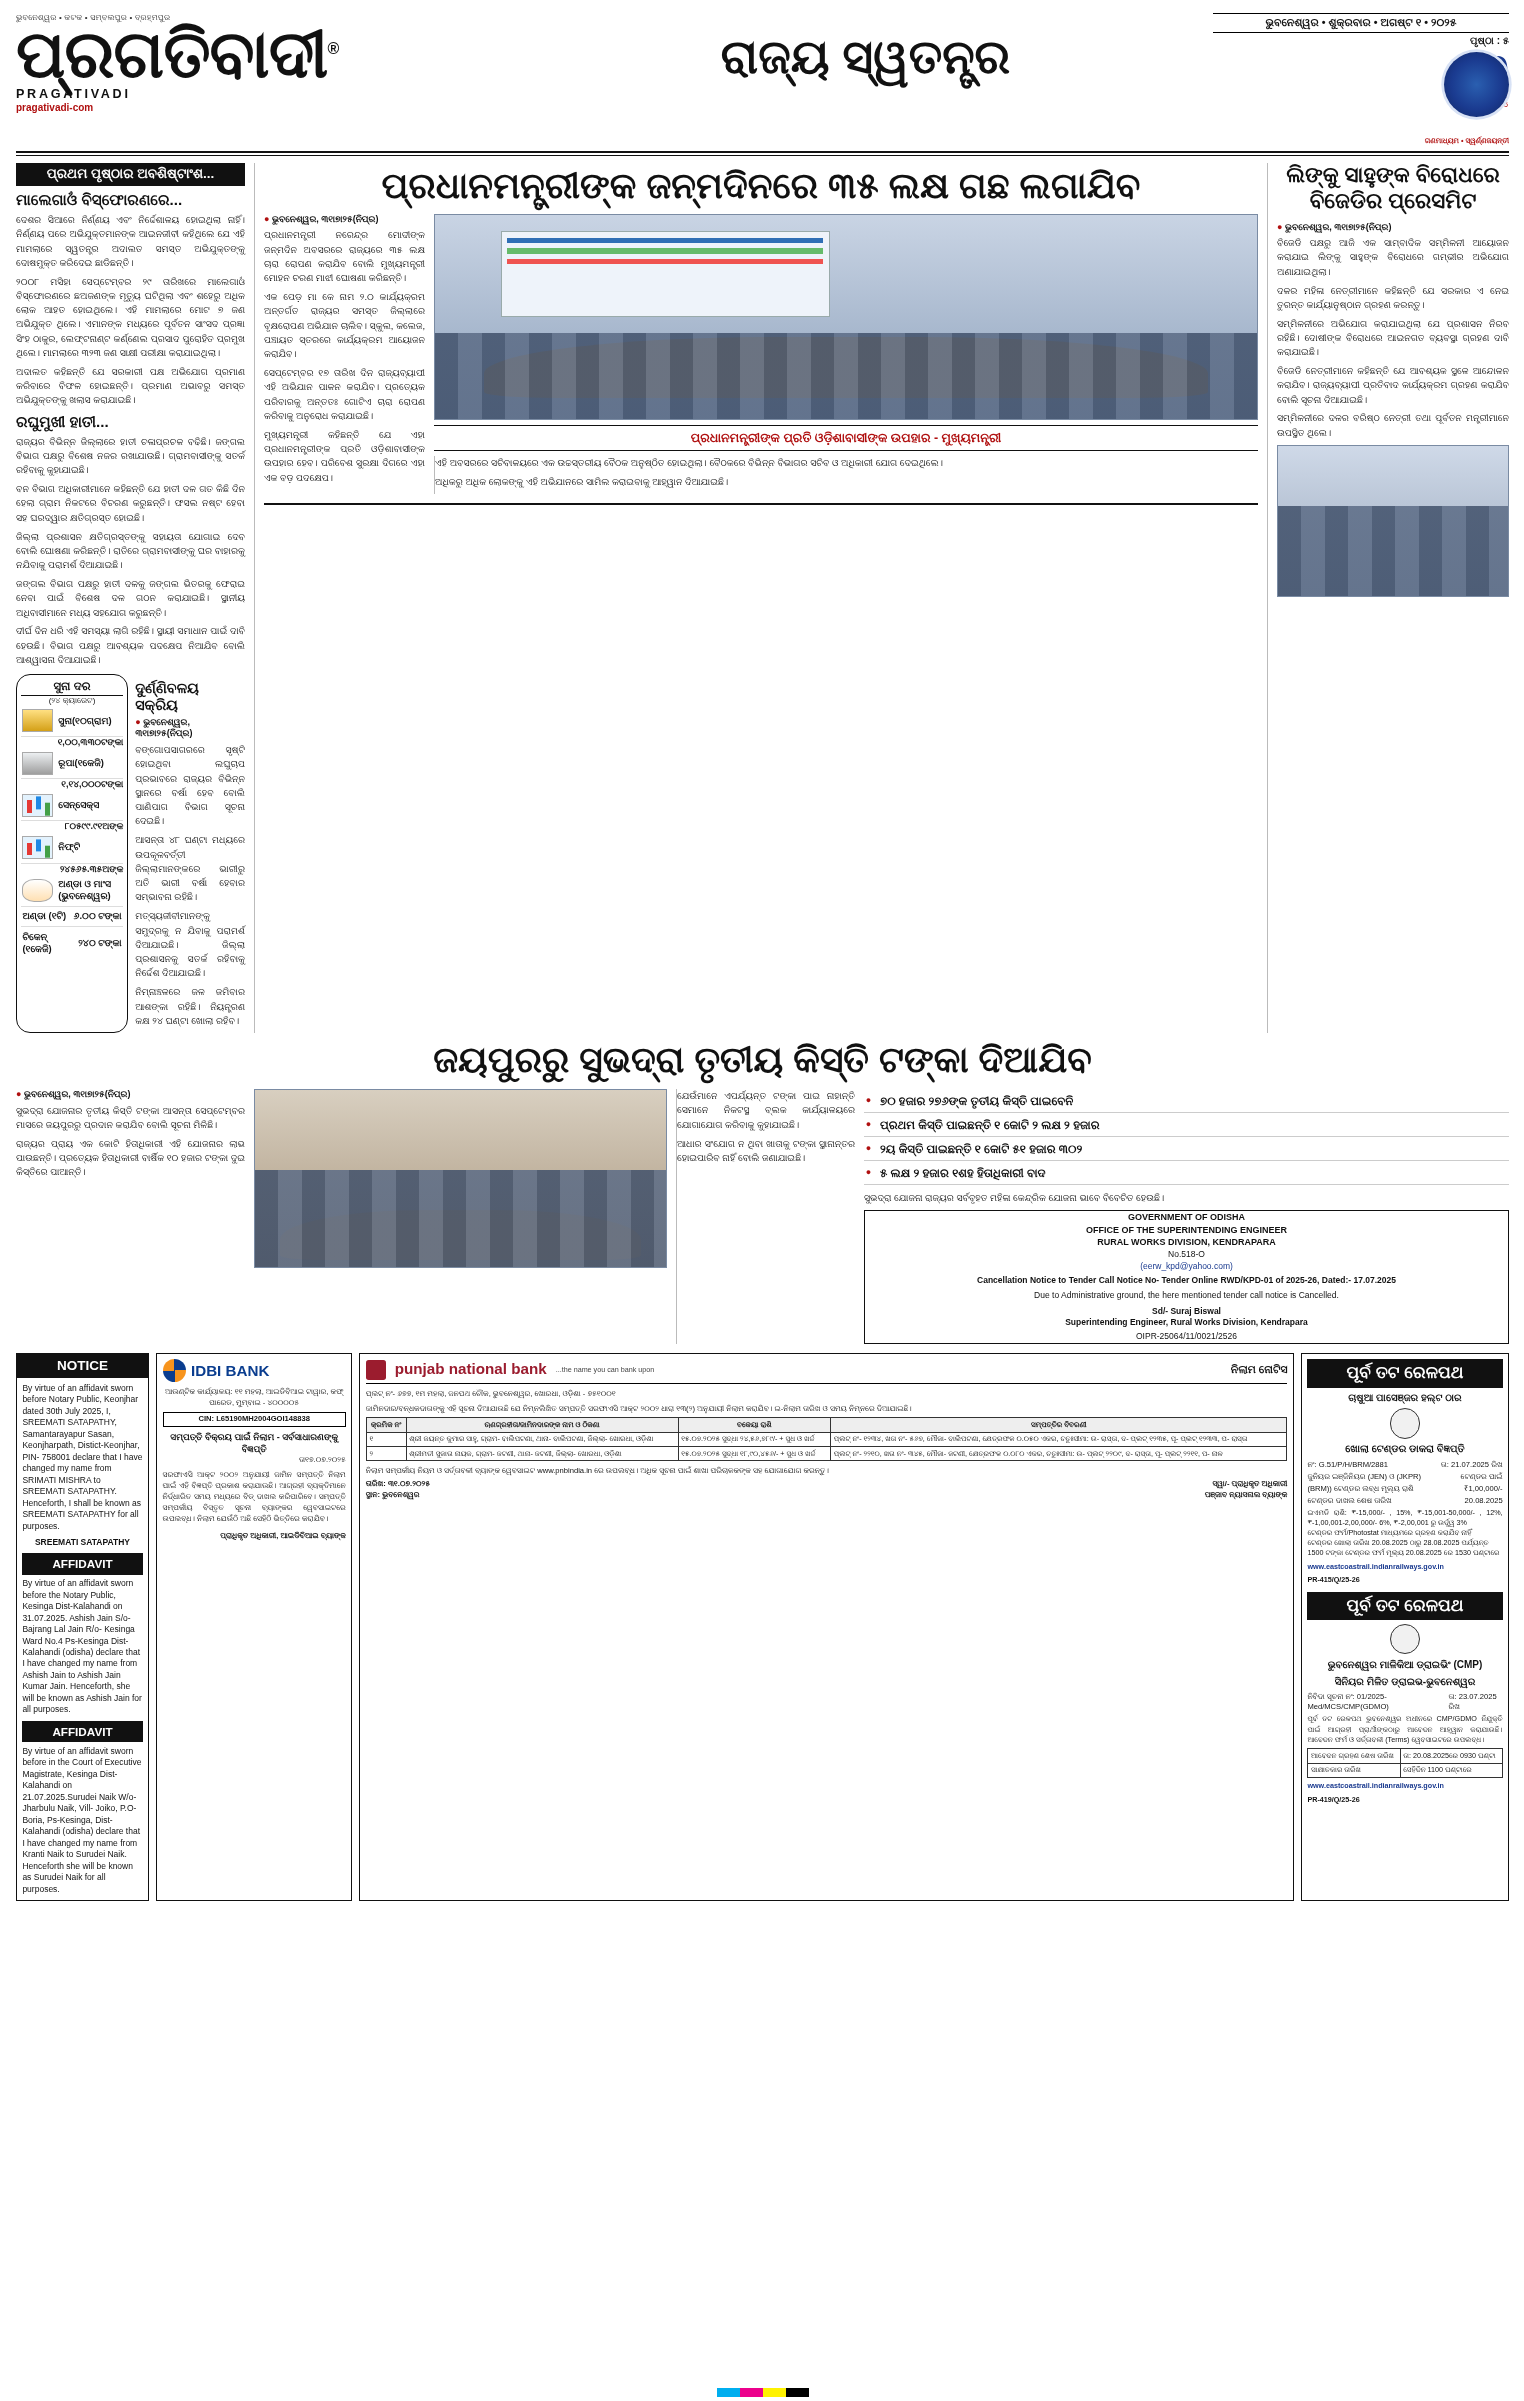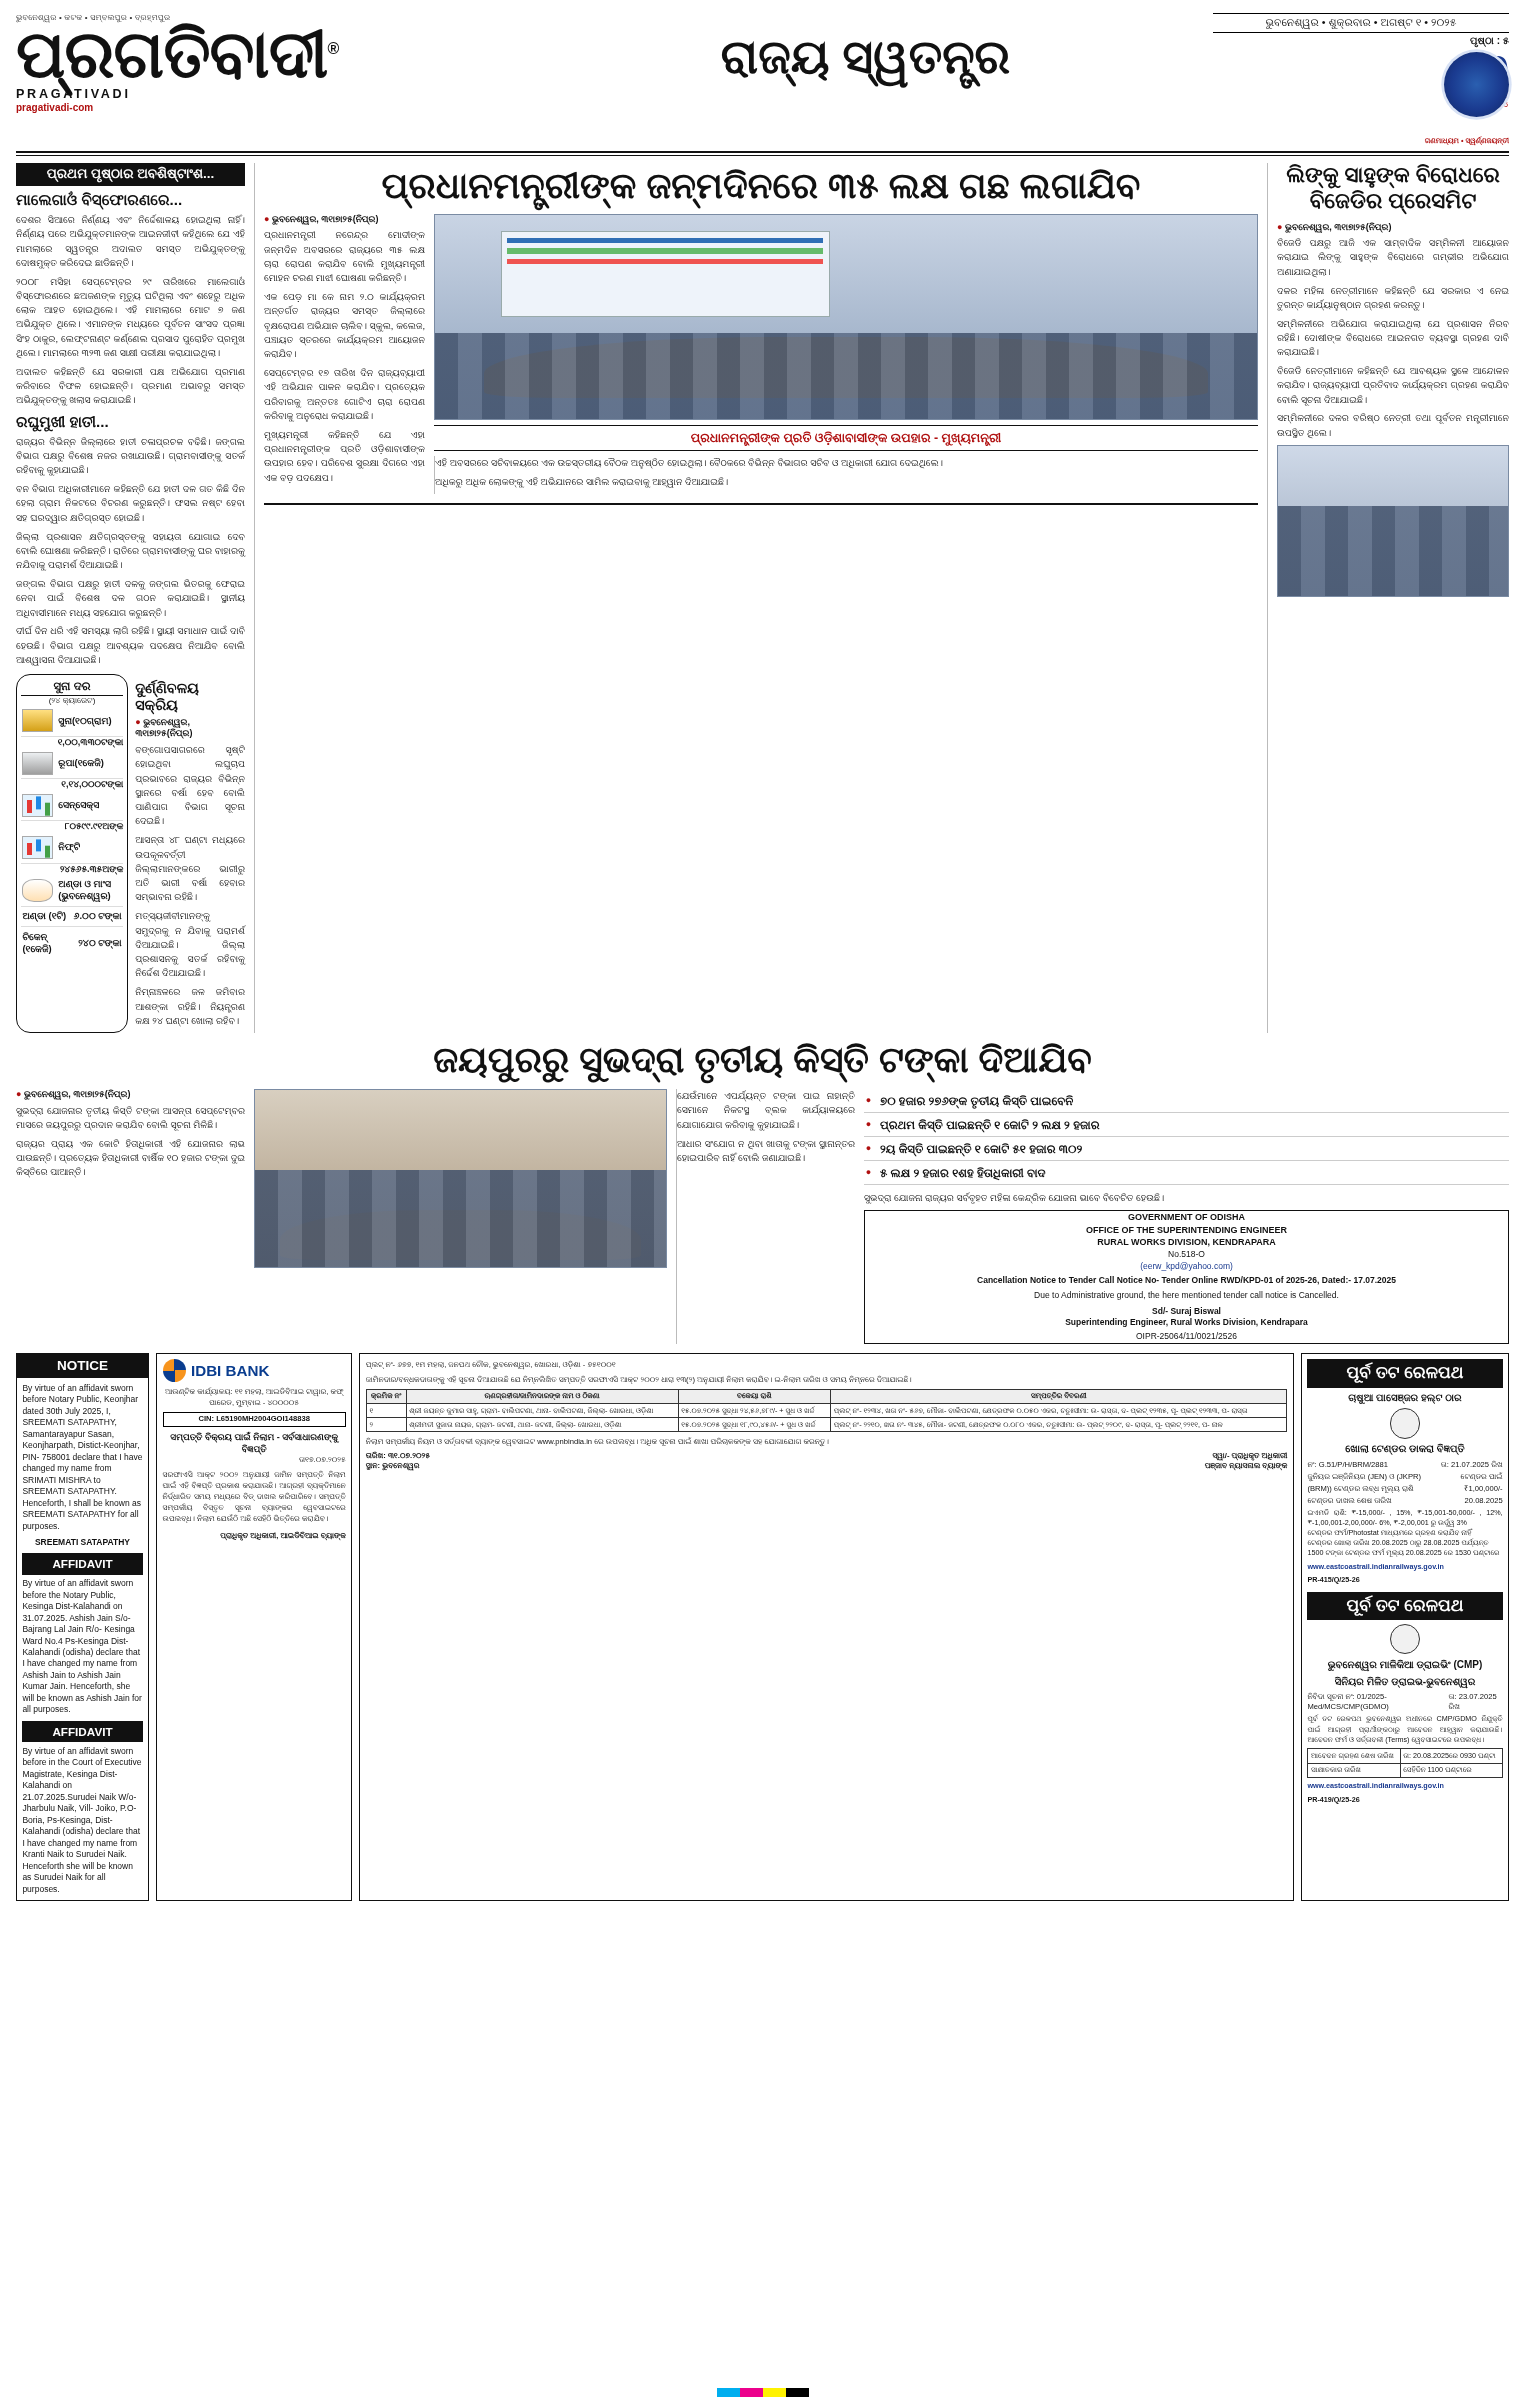--- a/index.html
+++ b/index.html
@@ -19,21 +19,21 @@
   .mh-tagline { font-size:8px; color:#333; letter-spacing:0.2px; margin-bottom:1.8px; }
   .mh-title { font-size:66px; line-height:.92; font-weight:bold; color:#111; letter-spacing:-0.9px; }
   .mh-title sup { font-size:16px; vertical-align:super; }
   .mh-sub { font-size:12.6px; font-weight:bold; letter-spacing:2.7px; margin-top:1.8px;}
   .mh-site { font-size:10px; font-weight:bold; color:#b01010; margin-top:0.9px; }
   .mh-center { flex:1; text-align:center; padding-top:16px; }
   .mh-center .rajya { font-size:47px; font-weight:bold; color:#111; }
   .mh-right { width:386px; text-align:right; }
   .mh-dateline {
     border:0.9px solid #000; border-left:none; border-right:none;
-    font-size:10.8px; padding:2.7px 7.2px; display:inline-block; width:296px; text-align:center; font-weight:normal;
+    font-size:10.8px; padding:2.7px 7.2px; display:inline-block; width:296px; text-align:center; font-weight:bold;
   }
   .logo50 { display:inline-block; width:100px; height:86px; position:relative; margin-top:3.6px; }
   .logo50 .fifty { font-size:41px; font-weight:bold; color:#1a3a8f; line-height:1; }
   .logo50 .yrs { font-size:7.2px; color:#b01010; letter-spacing:0.9px; }
   .logo50 .circ {
     position:absolute; right:0; top:1.8px; width:65px; height:65px; border-radius:50%;
     background:radial-gradient(circle at 50% 50%, #2a5fb0 0%, #1a3a8f 55%, #0f2560 100%);
     box-shadow:0 0 0 2.7px #d8e2f5;
   }
   .mh-logo-cap { font-size:7.2px; color:#b01010; font-weight:bold; }
@@ -362,20 +362,26 @@
       </div>
       <div class="small-od" style="text-align:center;margin-top:3.6px;">ଆଉଣ୍ଟିକ କାର୍ଯ୍ୟାଳୟ: ୧୧ ମହଲା, ଆଇଡିବିଆଇ ଟାୱାର, କଫ୍ ପାରେଡ, ମୁମ୍ବାଇ - ୪୦୦୦୦୫</div>
       <div class="cin">CIN: L65190MH2004GOI148838</div>
       <div style="text-align:center;font-weight:bold;font-size:9px;">ସମ୍ପତ୍ତି ବିକ୍ରୟ ପାଇଁ ନିଲାମ - ସର୍ବସାଧାରଣଙ୍କୁ ବିଜ୍ଞପ୍ତି</div>
       <div style="text-align:right;font-size:7.6px;">ତା୧୭.୦୭.୨୦୨୫</div>
       <div class="small-od" style="margin-top:3.6px;">ସରଫାଏସି ଆକ୍ଟ ୨୦୦୨ ଅନୁଯାୟୀ ଜାମିନ ସମ୍ପତ୍ତି ନିଲାମ ପାଇଁ ଏହି ବିଜ୍ଞପ୍ତି ପ୍ରକାଶ କରାଯାଉଛି। ଆଗ୍ରହୀ ବ୍ୟକ୍ତିମାନେ ନିର୍ଦ୍ଧାରିତ ସମୟ ମଧ୍ୟରେ ବିଡ୍ ଦାଖଲ କରିପାରିବେ। ସମ୍ପତ୍ତି ସମ୍ପର୍କୀୟ ବିସ୍ତୃତ ସୂଚନା ବ୍ୟାଙ୍କର ୱେବସାଇଟରେ ଉପଲବ୍ଧ। ନିଲାମ ଯେଉଁଠି ଅଛି ସେହିଠି ଭିତ୍ତିରେ କରାଯିବ।</div>
       <div class="small-od" style="text-align:right;font-weight:bold;margin-top:5.4px;">ପ୍ରାଧିକୃତ ଅଧିକାରୀ, ଆଇଡିବିଆଇ ବ୍ୟାଙ୍କ</div>
     </div>
 
     <div class="ad ad-pnb">
+      <div class="pnb-bar">
+        <span class="pnb-mark"></span>
+        <span class="pnb-name">punjab national bank</span>
+        <span class="pnb-tag">...the name you can bank upon</span>
+        <span style="margin-left:auto;font-weight:bold;font-size:10.8px;">ନିଲାମ ନୋଟିସ</span>
+      </div>
       <div class="small-od">ପ୍ଲଟ୍ ନଂ- ୬୭୭, ୧ମ ମହଲା, ଜନପଥ ଚୌକ, ଭୁବନେଶ୍ୱର, ଖୋରଧା, ଓଡ଼ିଶା - ୭୫୧୦୦୧</div>
       <div class="small-od" style="margin:3.6px 0;">ଜାମିନଦାର/ବନ୍ଧକଦାତାଙ୍କୁ ଏହି ସୂଚନା ଦିଆଯାଉଛି ଯେ ନିମ୍ନଲିଖିତ ସମ୍ପତ୍ତି ସରଫାଏସି ଆକ୍ଟ ୨୦୦୨ ଧାରା ୧୩(୨) ଅନୁଯାୟୀ ନିଲାମ କରାଯିବ। ଇ-ନିଲାମ ତାରିଖ ଓ ସମୟ ନିମ୍ନରେ ଦିଆଯାଇଛି।</div>
       <table class="t">
         <thead>
           <tr>
             <th>କ୍ରମିକ ନଂ</th>
             <th>ଋଣଗ୍ରହୀତା/ଜାମିନଦାରଙ୍କ ନାମ ଓ ଠିକଣା</th>
             <th>ବକେୟା ରାଶି</th>
             <th>ସମ୍ପତ୍ତିର ବିବରଣୀ</th>
           </tr>

